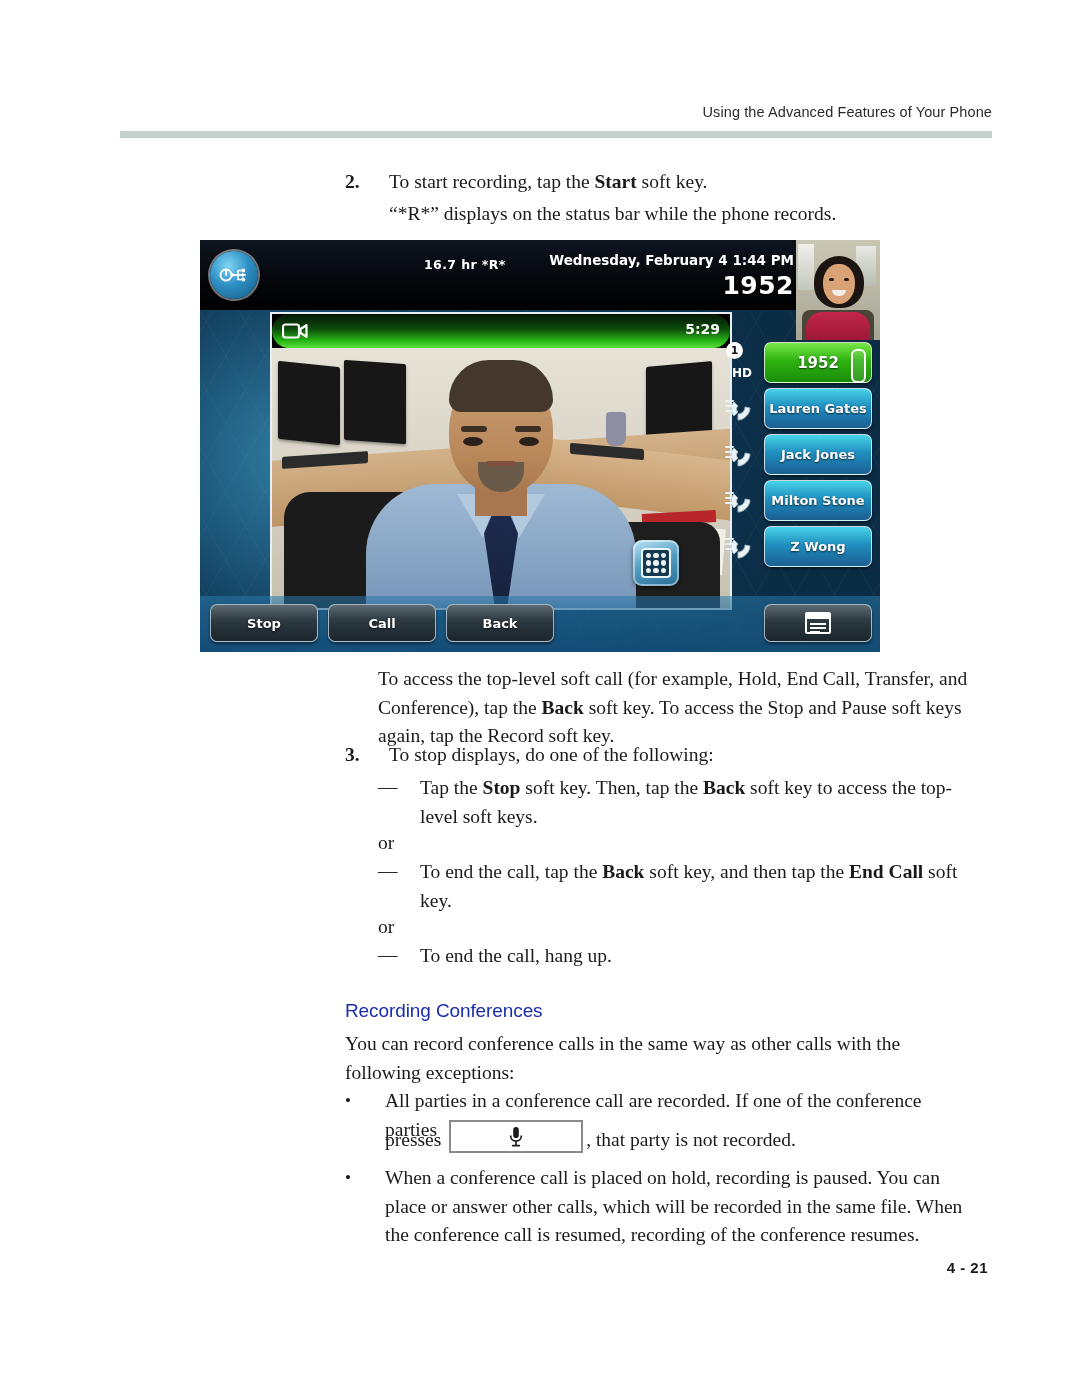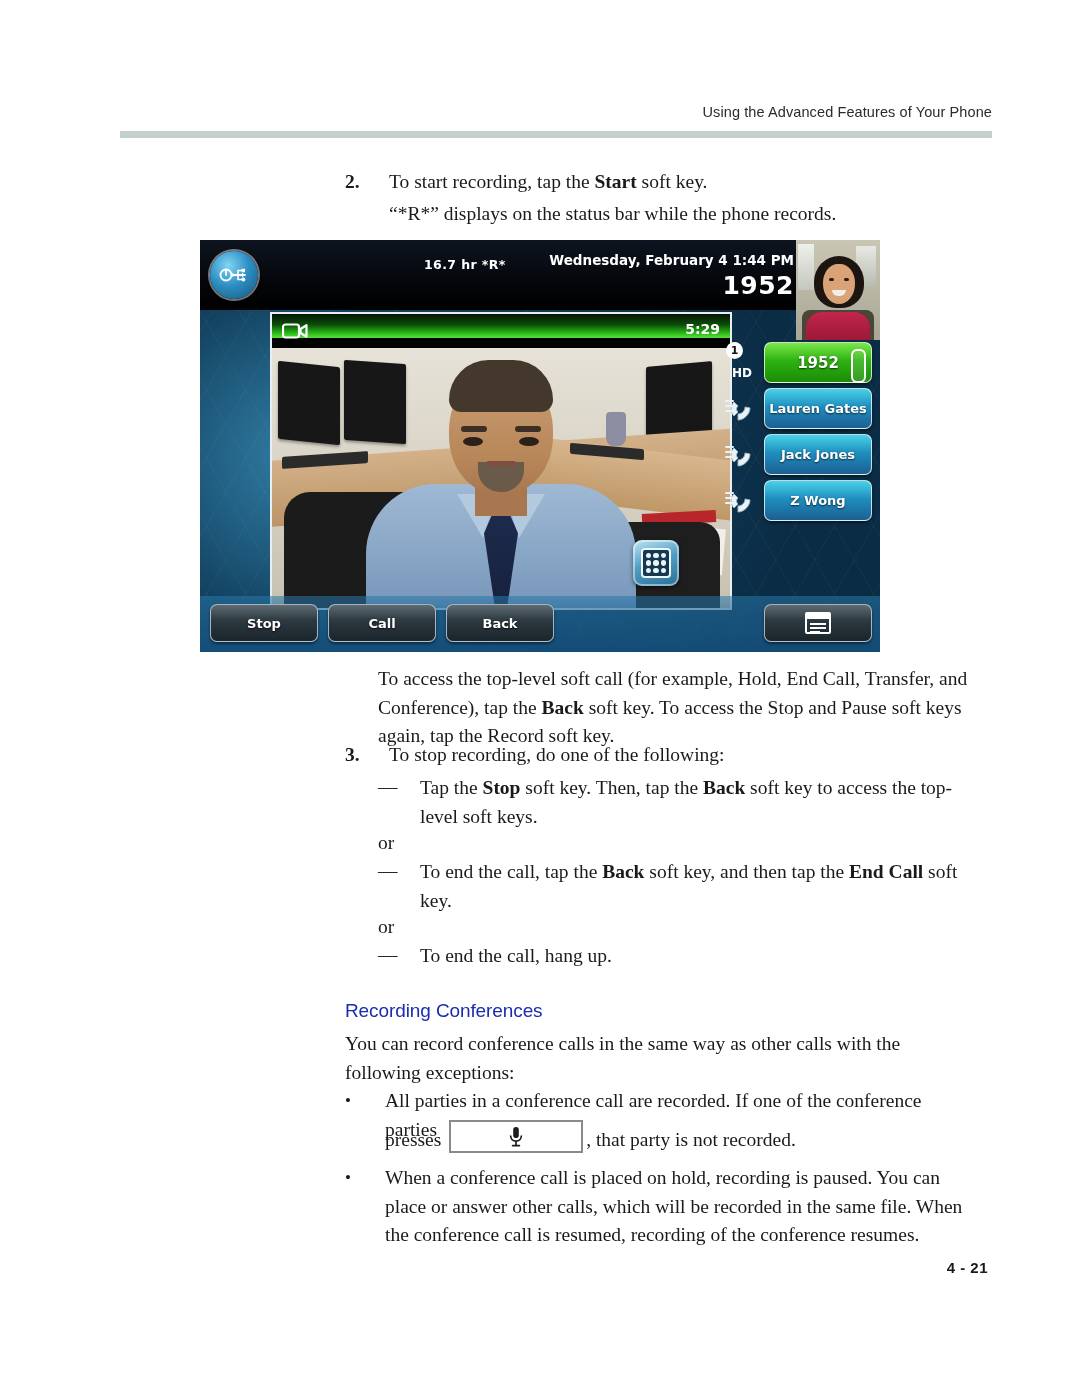--- a/index.html
+++ b/index.html
@@ -255,22 +255,23 @@
     left: 70px; top: 72px;
     width: 462px; height: 298px;
     border: 2px solid #e9eef0;
     box-sizing: border-box;
     background: #000;
     overflow: hidden;
   }
   .video-greenbar {
     position: absolute;
     left: 0; top: 0;
-    width: 100%; height: 24px;
+    width: 100%; height: 34px;
     background: linear-gradient(180deg, #051405 0%, #0c4e0a 45%, #27b515 78%, #58e03a 100%);
+    border-radius: 17px;
   }
   .cam-icon {
     position: absolute;
     left: 10px; top: 8px;
   }
   .call-timer {
     position: absolute;
     right: 10px; top: 7px;
     font-family: "DejaVu Sans", sans-serif;
     font-weight: bold;
@@ -701,33 +702,47 @@
           <path d="M2 7 h7" stroke="#e9f2f6" stroke-width="2" stroke-linecap="round"></path>
           <path d="M2 12 h7" stroke="#e9f2f6" stroke-width="2" stroke-linecap="round"></path>
           <path d="M2 17 h7" stroke="#e9f2f6" stroke-width="2" stroke-linecap="round"></path>
         </svg>
       </span>
       <span class="lk-btn normal">
         <span>Jack Jones</span>
       </span>
     </div>
 
-
-
     <div class="linekey-row">
       <span class="lk-icon">
         <svg width="38" height="30" viewBox="0 0 38 30" aria-hidden="true">
           <path d="M10 22 C6 18 6 12 10 8 l4 4 c-2 2 -2 4 0 6 z" fill="#e9f2f6" stroke="#9fb6c2" stroke-width="1"></path>
           <path d="M14 26 C20 26 26 20 26 14 l-5 -1 c0 4 -3 7 -7 7 z" fill="#e9f2f6" stroke="#9fb6c2" stroke-width="1"></path>
           <path d="M2 7 h7" stroke="#e9f2f6" stroke-width="2" stroke-linecap="round"></path>
           <path d="M2 12 h7" stroke="#e9f2f6" stroke-width="2" stroke-linecap="round"></path>
           <path d="M2 17 h7" stroke="#e9f2f6" stroke-width="2" stroke-linecap="round"></path>
         </svg>
       </span>
       <span class="lk-btn normal">
+        <span>Milton Stone</span>
+      </span>
+    </div>
+
+
+    <div class="linekey-row">
+      <span class="lk-icon">
+        <svg width="38" height="30" viewBox="0 0 38 30" aria-hidden="true">
+          <path d="M10 22 C6 18 6 12 10 8 l4 4 c-2 2 -2 4 0 6 z" fill="#e9f2f6" stroke="#9fb6c2" stroke-width="1"></path>
+          <path d="M14 26 C20 26 26 20 26 14 l-5 -1 c0 4 -3 7 -7 7 z" fill="#e9f2f6" stroke="#9fb6c2" stroke-width="1"></path>
+          <path d="M2 7 h7" stroke="#e9f2f6" stroke-width="2" stroke-linecap="round"></path>
+          <path d="M2 12 h7" stroke="#e9f2f6" stroke-width="2" stroke-linecap="round"></path>
+          <path d="M2 17 h7" stroke="#e9f2f6" stroke-width="2" stroke-linecap="round"></path>
+        </svg>
+      </span>
+      <span class="lk-btn normal">
         <span>Z Wong</span>
       </span>
     </div>
 
   </div>
 
   <div class="softkey-bar">
     <div class="softkey k1">Stop</div>
     <div class="softkey k2">Call</div>
     <div class="softkey k3">Back</div>
@@ -740,21 +755,21 @@
     </div>
   </div>
 </div>
 
 <div class="para" style="left:378px; top:665px; width:590px;">
   <span>To access the top-level soft call (for example, Hold, End Call, Transfer, and Conference), tap the </span><b>Back</b><span> soft key. To access the Stop and Pause soft keys again, tap the Record soft key.</span>
 </div>
 
 <div class="step" style="left:345px; top:741px; width:620px;">
   <span class="step-num">3.</span>
-  <div class="step-body">To stop recording, do one of the following:</div>
+  <div class="step-body">To stop displays, do one of the following:</div>
 </div>
 
 <div class="dash-item" style="left:378px; top:774px; width:590px;">
   <span class="dash-mark">—</span>
   <div class="dash-body">
     <span>Tap the </span><b>Stop</b><span> soft key. Then, tap the </span><b>Back</b><span> soft key to access the top-level soft keys.</span>
   </div>
 </div>
 
 <div class="or-line" style="left:378px; top:829px;">or</div>

